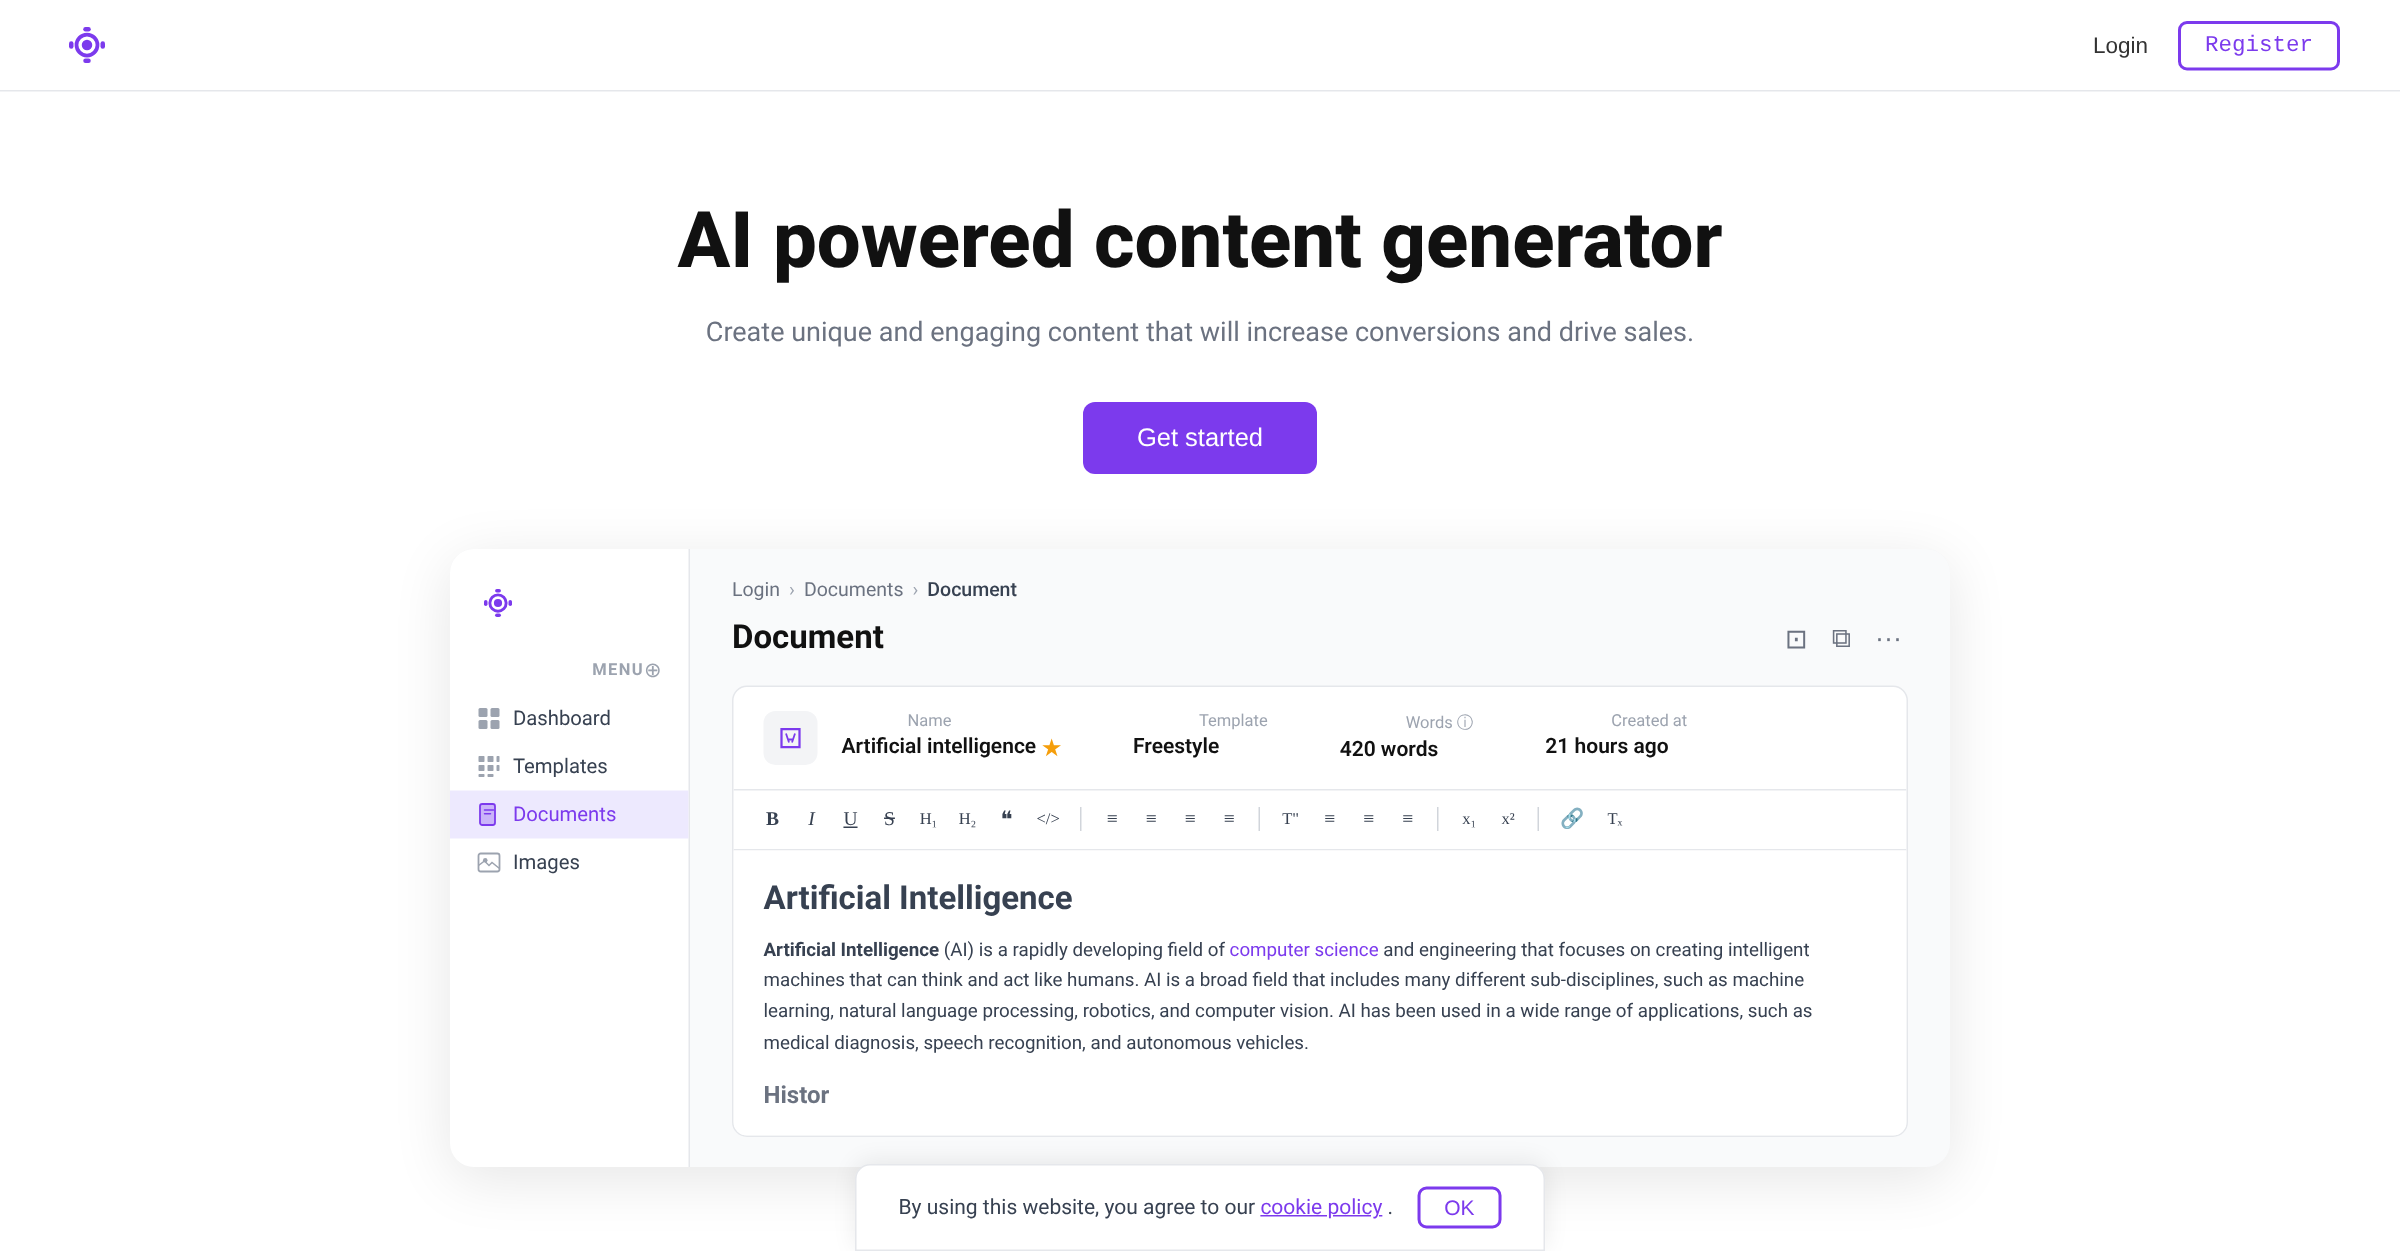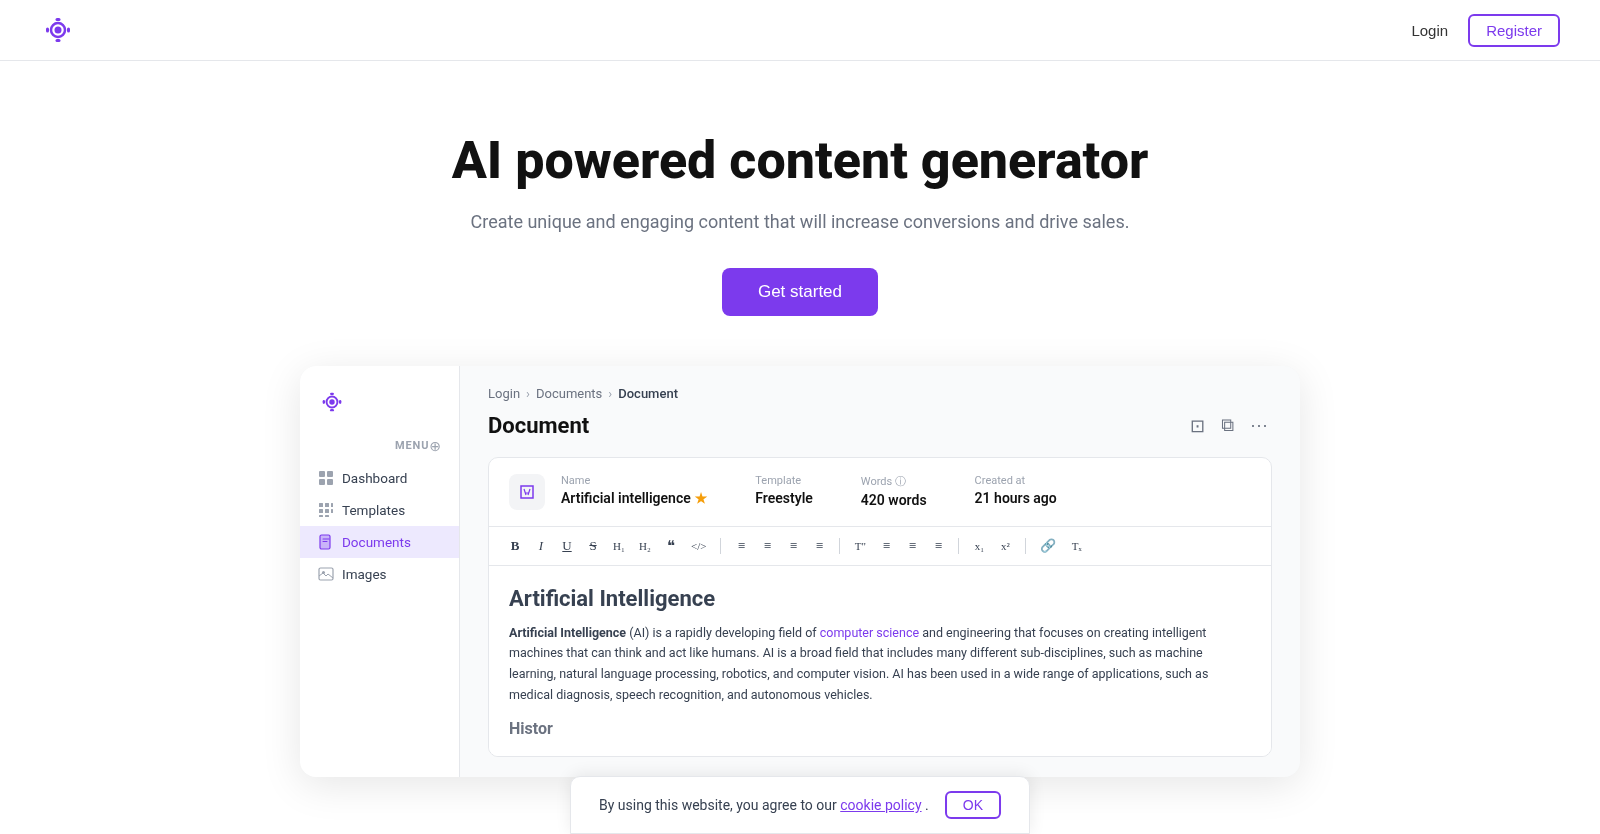--- a/index.html
+++ b/index.html
@@ -30,20 +30,21 @@
       font-size: 15px; color: #333;
     }
     .nav-register {
       background: none;
       border: 2px solid #7c3aed;
       color: #7c3aed;
       border-radius: 6px;
       padding: 6px 16px;
       font-size: 15px;
       cursor: pointer;
+      font-family: Liberation Mono, monospace;
     }
 
     
     .hero {
       text-align: center;
       padding: 70px 40px 50px;
     }
     .hero h1 {
       font-size: 52px;
       font-weight: 800;
@@ -180,21 +181,21 @@
       display: flex; align-items: center; justify-content: center;
       flex-shrink: 0;
     }
     .doc-meta-icon svg { width: 18px; height: 18px; color: #7c3aed; }
     .doc-meta-fields {
       display: flex;
       gap: 48px;
       flex: 1;
     }
     .meta-field { display: flex; flex-direction: column; gap: 3px; }
-    .meta-label { font-size: 11px; color: #9ca3af; }
+    .meta-label { font-size: 11px; color: #9ca3af; margin-left: 44px; }
     .meta-value { font-size: 14px; font-weight: 600; color: #111; display: flex; align-items: center; gap: 4px; }
     .star-icon { color: #f59e0b; font-size: 14px; }
 
     
     .editor-toolbar {
       display: flex;
       align-items: center;
       gap: 6px;
       padding: 8px 16px;
       border-bottom: 1px solid #e5e7eb;

